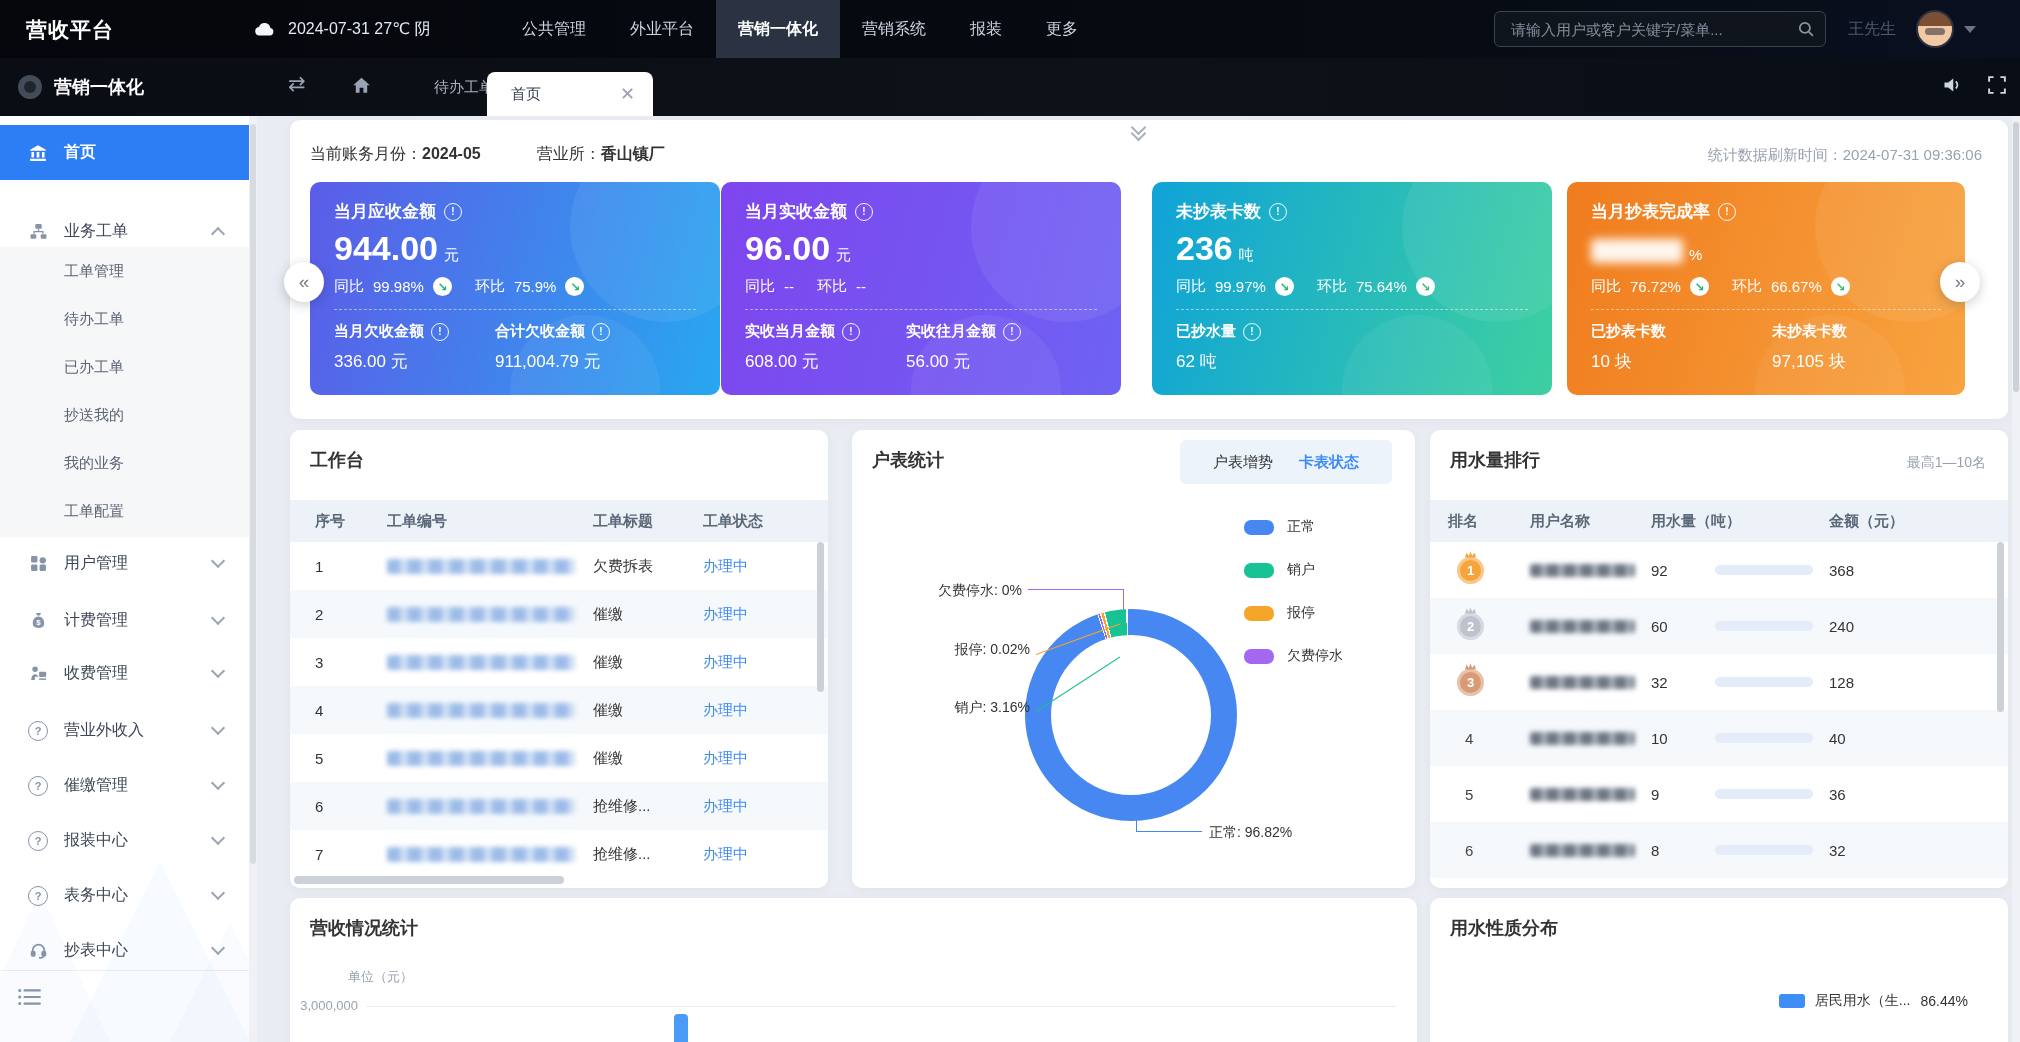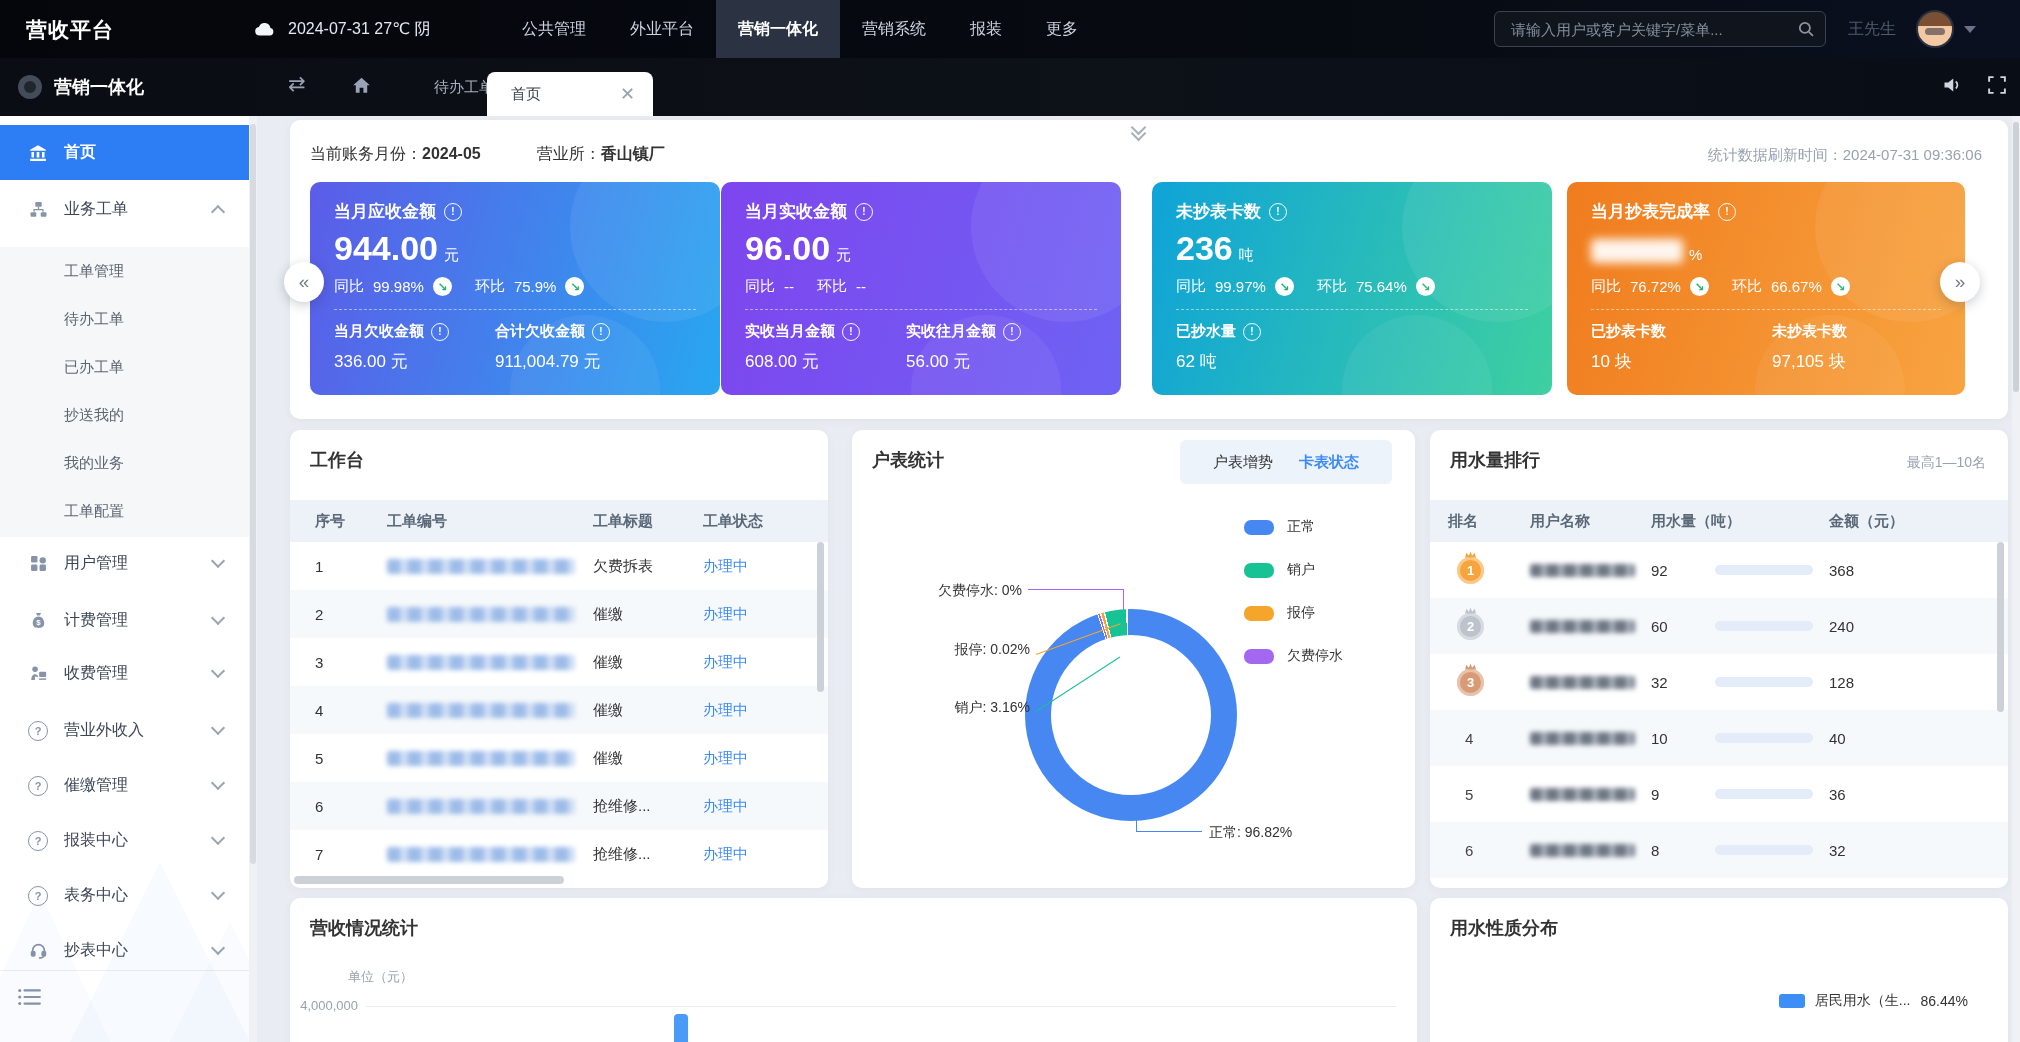--- a/index.html
+++ b/index.html
@@ -197,21 +197,21 @@
 
   <aside class="sidebar">
     <div class="side-item active" style="top:9px">
       <span class="sicon">
           <svg viewBox="0 0 16 16" width="18" height="18" fill="currentColor">
             <path d="M8 1l7 4v1H1V5zM2.2 7h2.3v5H2.2zm4.6 0h2.4v5H6.8zm4.7 0h2.3v5h-2.3zM1 13h14v2H1z"></path>
           </svg>
         </span>
       <span>首页</span>
     </div>
-    <div class="side-item" style="top:66px">
+    <div class="side-item" style="top:88px">
       <span class="sicon">
           <svg viewBox="0 0 16 16" width="17" height="17" fill="currentColor">
             <rect x="5" y="1" width="6" height="4.4" rx="1"></rect>
             <rect x="0.5" y="10.5" width="5.4" height="4.4" rx="1"></rect>
             <rect x="10.1" y="10.5" width="5.4" height="4.4" rx="1"></rect>
             <path d="M7.4 5.4h1.2v2.2h4.2v2.6h-1.2V8.8H4.4v1.4H3.2V7.6h4.2z"></path>
           </svg>
         </span>
       <span>业务工单</span>
       <i class="chev up"></i>
@@ -657,21 +657,21 @@
         <span class="rk-bar"></span>
         <span class="rk-c4"></span>
       </div>
     </div>
     <div class="vthumb" style="right:4px;top:112px;width:7px;height:170px;"></div>
   </section>
 
   <section class="panel revenue">
     <div class="p-title">营收情况统计</div>
     <div class="rev-unit">单位（元）</div>
-    <div class="rev-tick">4,000,000</div>
+    <div class="rev-tick">3,000,000</div>
     <div class="rev-grid"></div>
     <div class="rev-bar" style="background: rgb(74, 155, 245);"></div>
   </section>
 
   <section class="panel nature">
     <div class="p-title">用水性质分布</div>
     <div class="nat-legend">
       <span class="nat-sw" style="background: rgb(62, 142, 247);"></span>
       <span>居民用水（生...</span>
       <span>86.44%</span>

